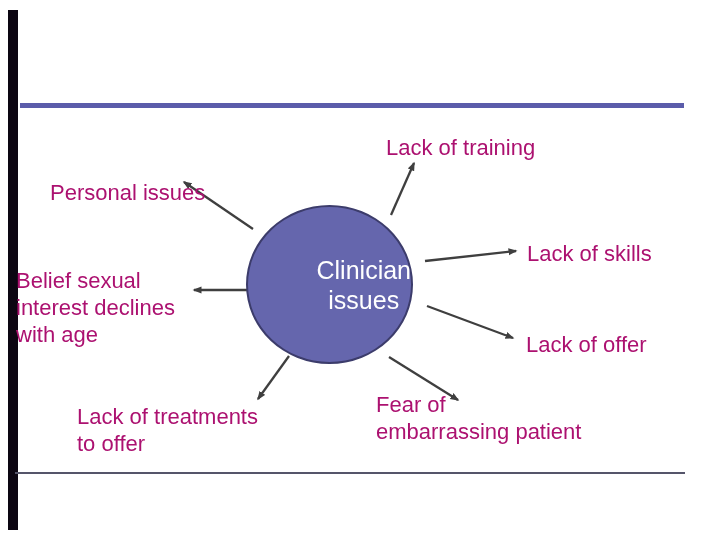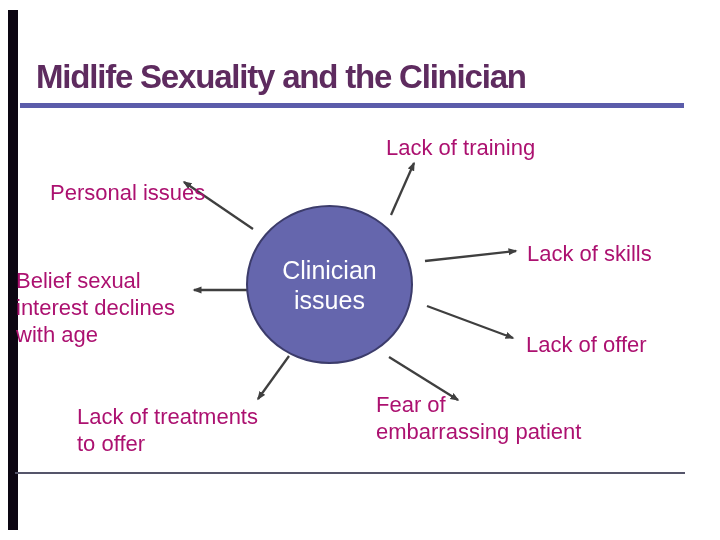--- a/index.html
+++ b/index.html
@@ -14,21 +14,21 @@
     position:absolute;left:36px;top:58px;width:660px;
     font-size:33px;font-weight:bold;letter-spacing:-1.2px;color:#5e2b5f;white-space:nowrap;
   }
   .title-rule{
     position:absolute;left:20px;top:103px;width:664px;height:5px;background:#5b5caa;
   }
   .arrows{position:absolute;left:0;top:0;width:720px;height:540px;pointer-events:none;}
   .hub{
     position:absolute;left:246px;top:205px;width:167px;height:159px;
     background:#6566ad;border:2px solid #3c3c6b;border-radius:50%;
-    display:flex;align-items:center;justify-content:center;text-align:center;
+    display:flex;align-items:center;justify-content:flex-end;text-align:center;
     color:#ffffff;font-size:25px;line-height:30px;white-space:pre-line;box-sizing:border-box;
   }
   .spoke{
     position:absolute;color:#ac1170;font-size:22px;line-height:27px;white-space:pre-line;
   }
   .spoke.single{white-space:nowrap;}
   .spoke.centered{text-align:left;}
   .sp-personal{left:50px;top:151px;margin-top:28px;}
   .sp-training{left:386px;top:134px;}
   .sp-skills{left:527px;top:240px;}
@@ -45,21 +45,20 @@
   }
   .citation i{font-style:italic;}
 </style>
 </head>
 <body>
 
 <div class="slide">
 
   <div class="left-bar"></div>
 
-  <div class="title">Midlife Sexuality and the Clinician</div>
   <div class="title-rule"></div>
 
   <svg class="arrows" viewBox="0 0 720 540">
     <defs>
       <marker id="ah" markerWidth="10" markerHeight="8" refX="7.5" refY="3.5" orient="auto" markerUnits="userSpaceOnUse">
         <path d="M0,0 L9,3.5 L0,7 z" fill="#3f3f3f"></path>
       </marker>
     </defs>
     <line x1="253" y1="229" x2="184" y2="182" stroke="#3f3f3f" stroke-width="2.3" marker-end="url(#ah)"></line>
     <line x1="391" y1="215" x2="414" y2="163" stroke="#3f3f3f" stroke-width="2.3" marker-end="url(#ah)"></line>

